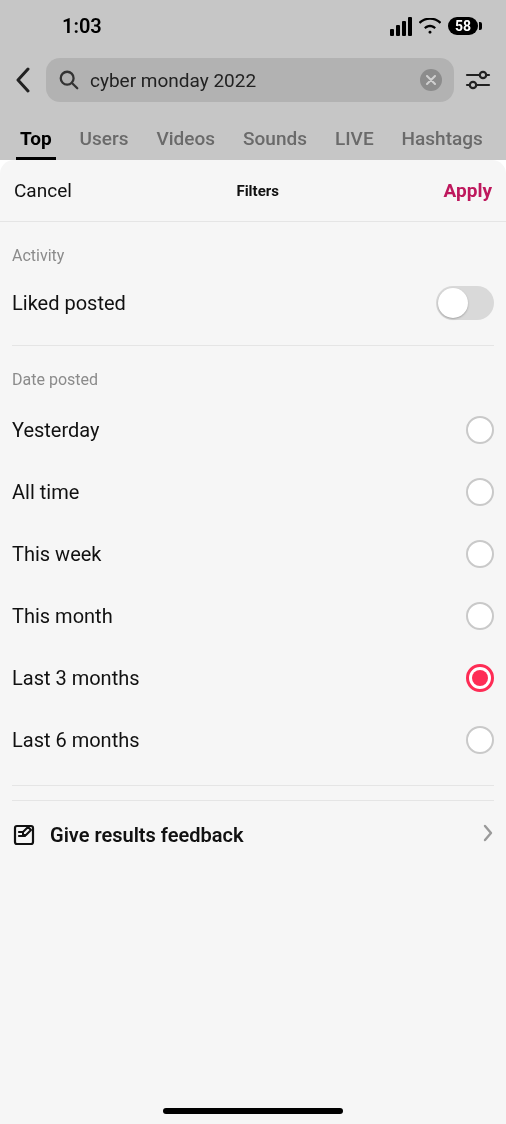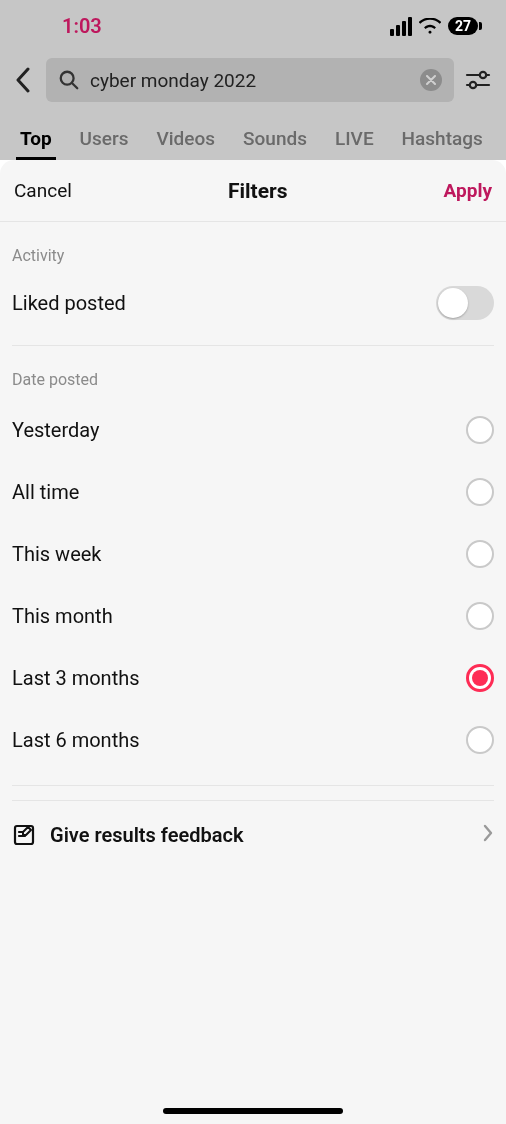--- a/index.html
+++ b/index.html
@@ -15,21 +15,21 @@
   .status-bar {
     display: flex;
     align-items: center;
     justify-content: space-between;
     height: 52px;
     padding: 0 28px 0 62px;
   }
   .status-time {
     font-size: 20px;
     font-weight: 600;
-    color: #be185d;
+    color: #000000;
   }
   .status-right {
     display: flex;
     align-items: center;
     gap: 7px;
   }
   .signal-bars { display: flex; align-items: flex-end; gap: 2px; }
   .signal-bars div { width: 4px; background: #000; border-radius: 1px; }
   .signal-bars div:nth-child(1){height:7px;}
   .signal-bars div:nth-child(2){height:11px;}
@@ -60,21 +60,21 @@
   .search-row {
     display: flex;
     align-items: center;
     padding: 6px 12px 10px 8px;
     gap: 8px;
   }
   .back-btn { width: 30px; display:flex; align-items:center; justify-content:center; }
   .search-box {
     flex: 1;
     background: #b2b2b2;
-    border-radius: 6px;
+    border-radius: 14px;
     height: 44px;
     display: flex;
     align-items: center;
     padding: 0 12px;
     gap: 10px;
   }
   .search-text { font-size: 19px; color: #222; flex:1; }
   .clear-btn {
     width: 22px; height: 22px; border-radius: 50%;
     background: #8c8c8c;
@@ -123,21 +123,21 @@
   }
   .sheet-header {
     display: flex;
     align-items: center;
     justify-content: space-between;
     height: 62px;
     padding: 0 14px;
     border-bottom: 1px solid #e5e5e5;
   }
   .sheet-cancel { font-size: 19px; color: #111; }
-  .sheet-title  { font-size: 21px; font-weight: 700; color: #111; }
+  .sheet-title  { font-size: 15px; font-weight: 700; color: #111; }
   .sheet-apply  { font-size: 19px; font-weight: 700; color: #be185d; }
 
   .section { padding: 0 12px; }
   .section-label {
     font-size: 16px;
     color: #8b8b8b;
     padding: 24px 0 10px 0;
   }
 
   .row {
@@ -226,21 +226,21 @@
       <div class="status-right">
         <div class="signal-bars">
           <div></div>
             <div></div>
             <div></div>
             <div></div>
         </div>
         <svg class="wifi-icon" viewBox="0 0 24 18">
           <path d="M12 17.5c-.9 0-1.7-.7-1.7-1.6 0-.9.8-1.6 1.7-1.6s1.7.7 1.7 1.6c0 .9-.8 1.6-1.7 1.6zm-4.9-5.1l-1.8-1.8C7.2 8.7 9.5 7.7 12 7.7s4.8 1 6.7 2.9l-1.8 1.8c-1.3-1.3-3-2-4.9-2s-3.6.7-4.9 2zM1.1 6.4L-.7 4.6C2.7 1.3 7.1-.5 12-.5s9.3 1.8 12.7 5.1l-1.8 1.8C20 3.6 16.2 2 12 2S4 3.6 1.1 6.4z" fill="#000"></path>
         </svg>
-        <div class="battery-badge">27</div>
+        <div class="battery-badge">58</div>
       </div>
     </div>
 
     <div class="search-row">
       <div class="back-btn">
         <svg width="16" height="26" viewBox="0 0 16 26">
           <path d="M13 2 L3 13 L13 24" stroke="#222" stroke-width="3" fill="none" stroke-linecap="round" stroke-linejoin="round"></path>
         </svg>
       </div>
       <div class="search-box">

